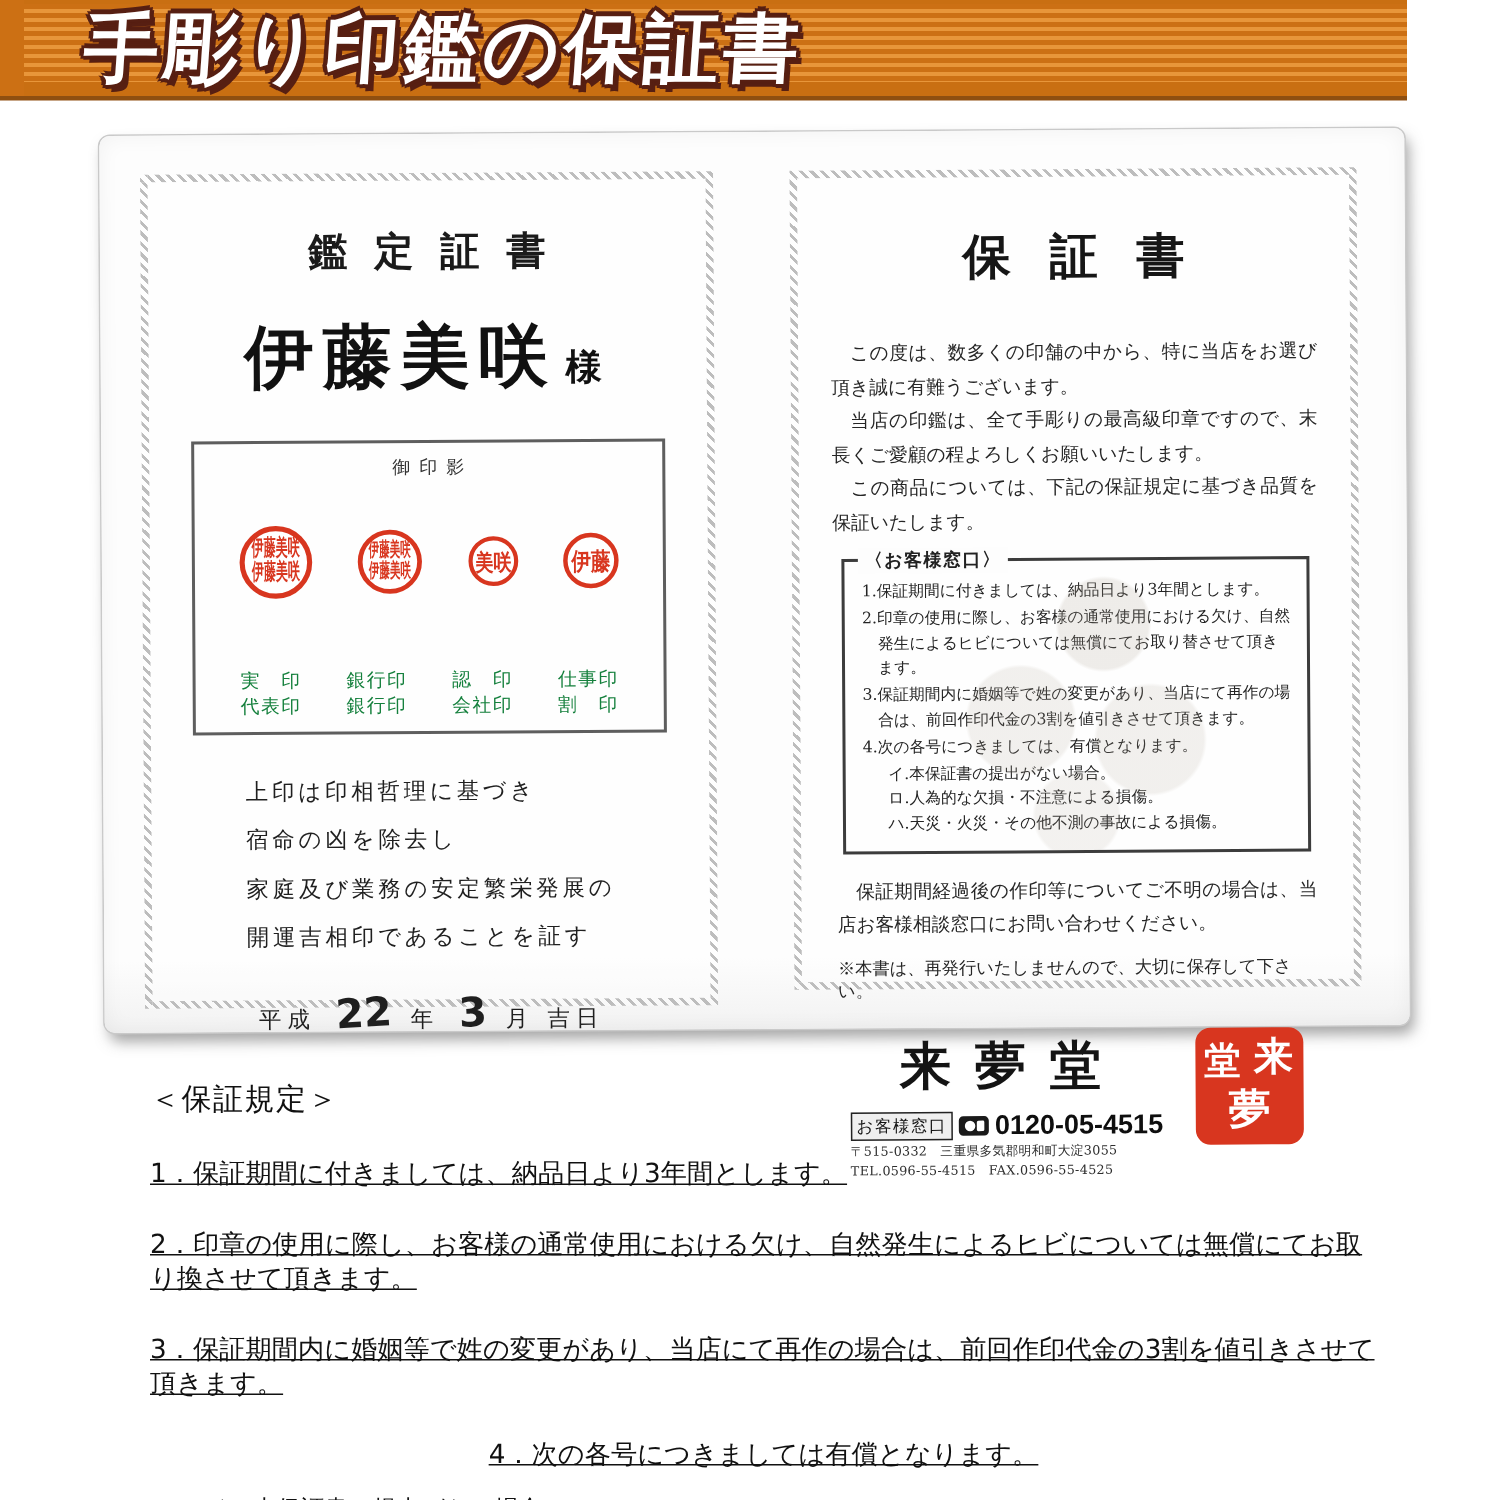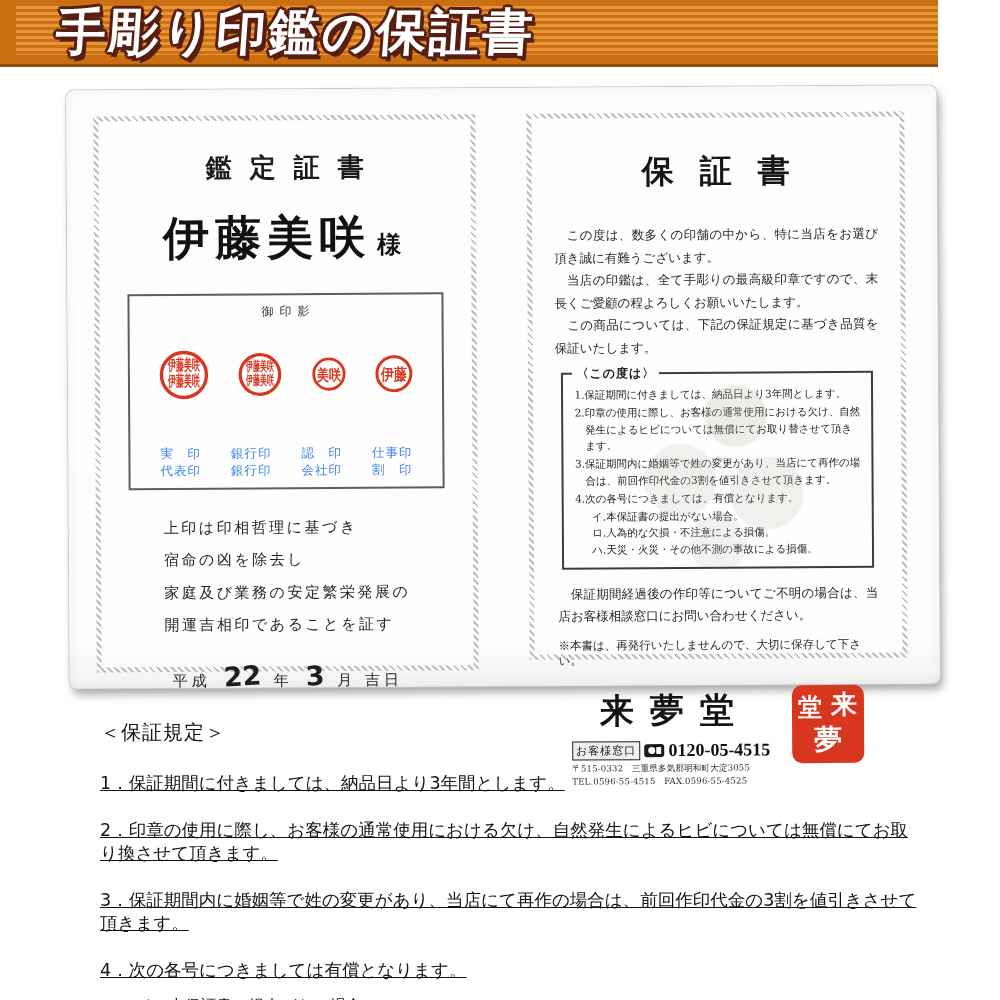--- a/index.html
+++ b/index.html
@@ -54,21 +54,21 @@
     margin:24px auto 0;width:316px;height:196px;border:2px solid #5e5e5e;
     background:#fefefe;box-sizing:border-box;position:relative;
   }
   .imprint-label{margin-top:8px;font-size:12px;letter-spacing:6px;text-indent:6px;color:#333;}
   .seal-row{margin-top:26px;display:flex;align-items:center;justify-content:space-evenly;height:56px;}
   .seal svg{display:block;}
   .label-grid{
     position:absolute;left:0;right:0;bottom:8px;
     display:flex;justify-content:space-evenly;
   }
-  .label-col{font-size:12.5px;line-height:1.35;letter-spacing:1px;color:#3b82f6;}
+  .label-col{font-size:12.5px;line-height:1.35;letter-spacing:1px;color:#15803d;}
   .cl-statement{display:inline-block;margin-top:22px;text-align:left;font-size:15px;line-height:2.15;letter-spacing:2.5px;color:#1f1f1f;}
   .cl-date{margin-top:20px;font-size:15px;letter-spacing:4px;color:#1f1f1f;}
   .cl-date .num{
     display:inline-block;font-family:"DejaVu Sans","Liberation Sans",sans-serif;
     font-weight:bold;font-size:27px;transform:rotate(-3deg);margin:0 4px;letter-spacing:0;
   }
   
   .cert-right{padding:0 22px;box-sizing:border-box;}
   .cr-title{margin-top:32px;text-align:center;font-size:32px;font-weight:600;letter-spacing:26px;text-indent:26px;color:#161616;}
   .cr-paras{margin-top:30px;font-size:12.5px;line-height:1.8;text-align:justify;color:#262626;}
@@ -97,31 +97,31 @@
   .company-name{font-size:34px;font-weight:600;letter-spacing:16px;text-indent:8px;color:#141414;margin-top:4px;text-align:center;}
   .contact{margin-top:6px;}
   .contact-line1{display:flex;align-items:center;gap:4px;}
   .contact-label{border:1px solid #222;background:#efefef;font-size:11px;padding:1px 3px;letter-spacing:1px;color:#111;
     font-family:"DejaVu Sans","Liberation Sans",sans-serif;}
   .freedial{
     width:20px;height:13px;border-radius:3px;background:#1a1a1a;position:relative;display:inline-block;
   }
   .freedial::after{content:"";position:absolute;left:4px;top:3px;width:7px;height:7px;border-radius:50%;background:#fff;}
   .freedial::before{content:"";position:absolute;right:3px;top:3px;width:5px;height:7px;border-radius:1px;background:#fff;}
-  .freedial-number{font-family:Liberation Serif, serif;font-weight:bold;font-size:18px;color:#0e0e0e;}
+  .freedial-number{font-family:Liberation Sans, sans-serif;font-weight:bold;font-size:18px;color:#0e0e0e;}
   .contact-small{margin-top:2px;font-size:8.5px;line-height:1.35;color:#2e2e2e;letter-spacing:.2px;}
   .company-seal svg{display:block;}
   
   .terms-section{
     position:absolute;left:100px;top:707px;width:818px;
     font-family:"DejaVu Sans","Liberation Sans",sans-serif;color:#111;
   }
   .terms-heading{font-size:20px;margin:12px 0 26px 0;font-weight:normal;letter-spacing:1px;}
   .terms-item{font-size:17.5px;line-height:1.32;margin:0 0 24px 0;text-decoration:underline;}
-  .terms-item.last{margin-bottom:2px;}
+  .terms-item.last{margin-bottom:2px;text-align:center;}
   .terms-sub{font-size:16px;line-height:1.42;margin:12px;padding-left:24px;}
 </style>
 </head>
 <body>
 
 <div class="banner">
   <h1 class="banner-title">手彫り印鑑の保証書</h1>
 </div>
 
 <div class="photo">
@@ -197,21 +197,21 @@
   </div>
 
   <div class="lace cert-right">
     <div class="cr-title">保証書</div>
     <div class="cr-paras">
       <p>この度は、数多くの印舗の中から、特に当店をお選び頂き誠に有難うございます。</p>
       <p>当店の印鑑は、全て手彫りの最高級印章ですので、末長くご愛顧の程よろしくお願いいたします。</p>
       <p>この商品については、下記の保証規定に基づき品質を保証いたします。</p>
     </div>
     <div class="terms-box">
-      <span class="terms-box-label">〈この度は〉</span>
+      <span class="terms-box-label">〈お客様窓口〉</span>
       <p class="item">1.保証期間に付きましては、納品日より3年間とします。</p>
       <p class="item">2.印章の使用に際し、お客様の通常使用における欠け、自然発生によるヒビについては無償にてお取り替させて頂きます。</p>
       <p class="item">3.保証期間内に婚姻等で姓の変更があり、当店にて再作の場合は、前回作印代金の3割を値引きさせて頂きます。</p>
       <p class="item">4.次の各号につきましては、有償となります。</p>
       <p class="subitem">イ.本保証書の提出がない場合。</p>
       <p class="subitem">ロ.人為的な欠損・不注意による損傷。</p>
       <p class="subitem">ハ.天災・火災・その他不測の事故による損傷。</p>
     </div>
     <p class="cr-note1">保証期間経過後の作印等についてご不明の場合は、当店お客様相談窓口にお問い合わせください。</p>
     <p class="cr-note2">※本書は、再発行いたしませんので、大切に保存して下さい。</p>

